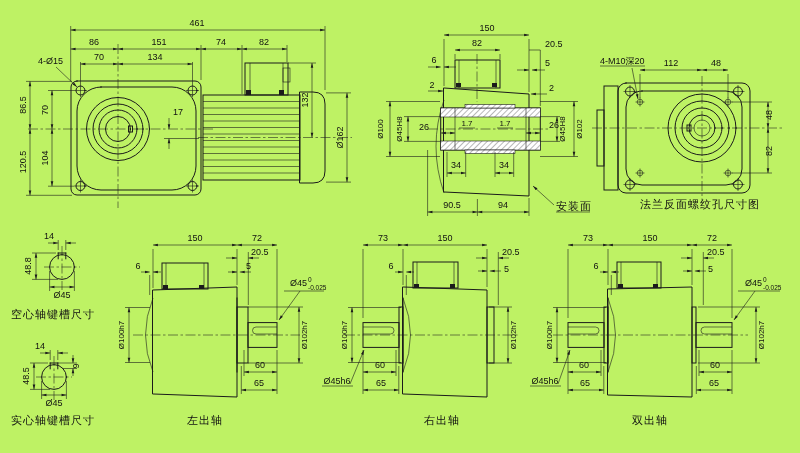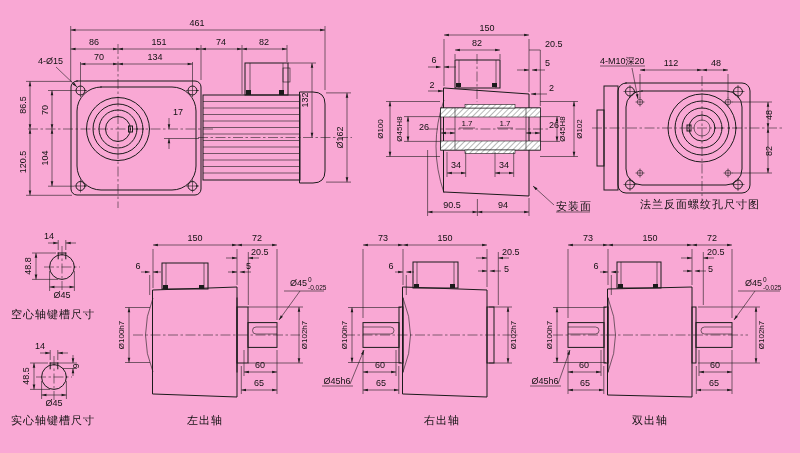--- a/index.html
+++ b/index.html
@@ -1,16 +1,16 @@
 <!DOCTYPE html>
 <html><head>
 <meta charset="utf-8">
 <style>
   html,body{margin:0;padding:0;background:#e8e8e8;}
-  #stage{position:relative;width:800px;height:453px;background:#f9a8d4;overflow:hidden;
+  #stage{position:relative;width:800px;height:453px;background:#bef264;overflow:hidden;
          font-family:"Liberation Sans", sans-serif;}
   svg{position:absolute;left:0;top:0;}
   .s  {stroke:#1b1b1b;stroke-width:1;fill:none;stroke-linecap:square;}
   .t  {stroke:#1b1b1b;stroke-width:.6;fill:none;}
   .cl {stroke:#1b1b1b;stroke-width:.55;fill:none;stroke-dasharray:10 2.5 2.5 2.5;}
   .f  {fill:#1b1b1b;stroke:none;}
   .ht {fill:url(#hat);stroke:#1b1b1b;stroke-width:.6;}
   text{fill:#111;font-family:"Liberation Sans", sans-serif;font-size:9px;}
   .sm {font-size:8px;}
   .xs {font-size:6.5px;}

